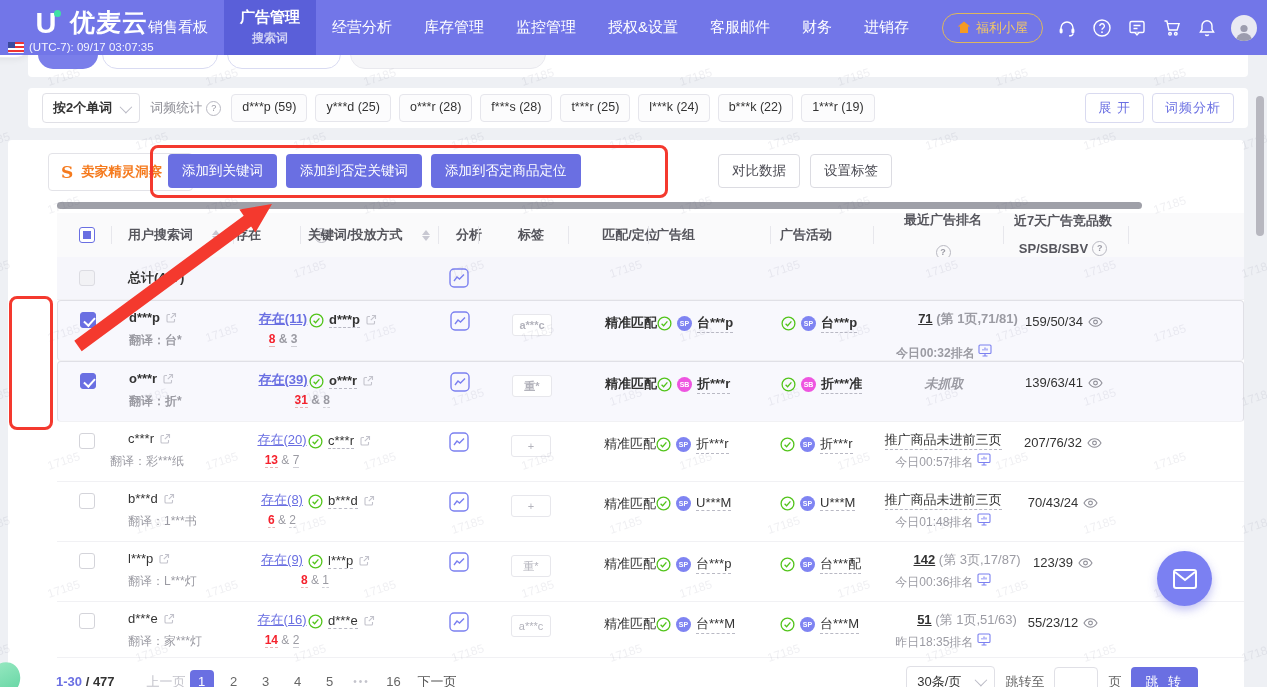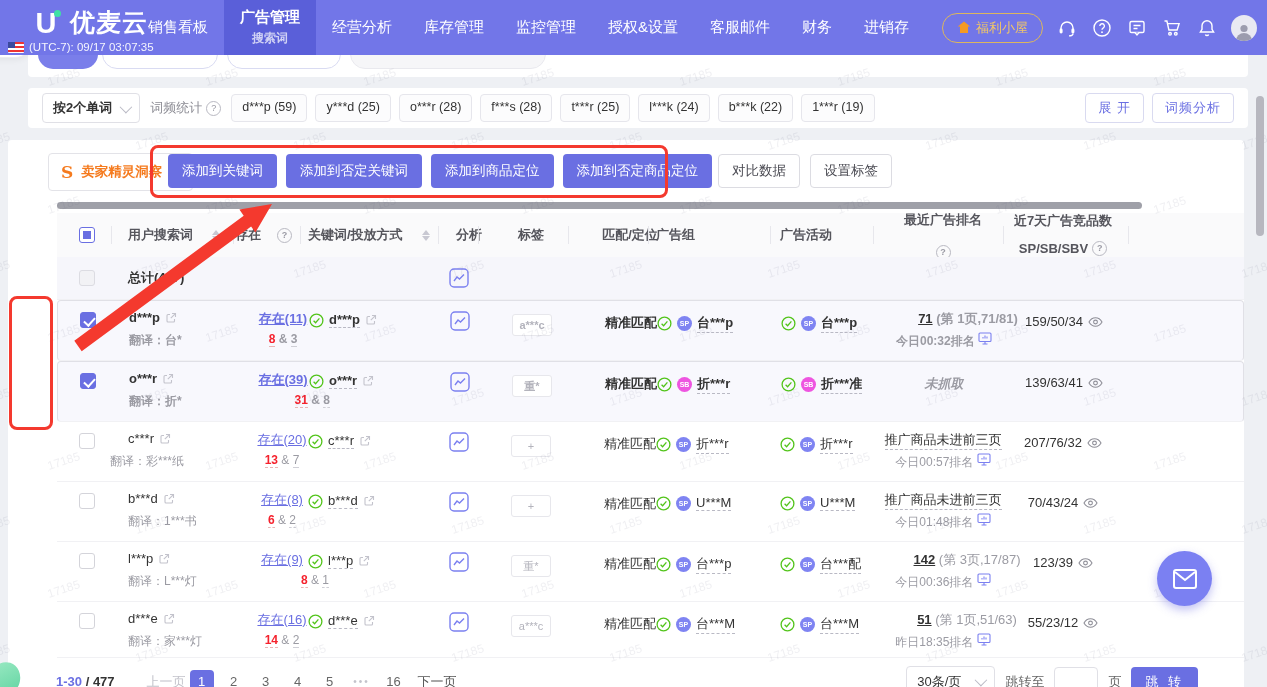--- a/index.html
+++ b/index.html
@@ -325,21 +325,20 @@
   <section class="main-card">
     <div class="toolbar">
       <div class="insight-btn">
         <span class="s-ico">S</span>
         <span>卖家精灵洞察</span>
         <span class="chev-o"></span>
       </div>
       <div class="actions" id="actionBtns">
           <button class="action-btn">添加到关键词</button>
           <button class="action-btn">添加到否定关键词</button>
-          <button class="action-btn">添加到商品定位</button>
           <button class="action-btn">添加到否定商品定位</button>
         </div>
       <div class="wm-btns" style="left:710px;">
         <button class="plain-btn">对比数据</button>
         <button class="plain-btn">设置标签</button>
       </div>
     </div>
     <div class="hbar"></div>
 
     <div class="table">
@@ -349,21 +348,21 @@
           </div>
           <div class="hc" style="left: 71px;">
             <span>用户搜索词</span>
             <span style="display: inline-flex; align-items: center;">
               <span class="sorter">
                 <b class="up"></b>
                 <b class="dn"></b>
               </span>
             </span>
           </div>
-          <div class="hc" style="left: 178px; width: 94px; justify-content: flex-start;">
+          <div class="hc" style="left: 178px; width: 94px; justify-content: space-between;">
             <span>存在</span>
             <span style="display: inline-flex; align-items: center;">
               <span class="qi">?</span>
             </span>
           </div>
           <div class="hc" style="left: 251px;">
             <span>关键词/投放方式</span>
             <span style="display: inline-flex; align-items: center;">
               <span class="sorter">
                 <b class="up"></b>
@@ -495,21 +494,21 @@
                   <circle cx="7.5" cy="7.5" r="6.4" stroke="#52c41a" stroke-width="1.3"></circle>
                   <path d="M4.6 7.7l2 2 3.8-4.4" stroke="#52c41a" stroke-width="1.3"></path>
                 </svg>
               </span>
               <span class="badge" style="background: rgb(127, 132, 242);">SP</span>
               <span class="dotted">台***p</span>
             </div>
             <div class="cell" style="left: 801px; top: 9px; width: 170px; justify-content: center;">
               <span class="rank-main"><span class="rank-num">71</span><span class="rank-info"> (第 1页,71/81)</span></span>
             </div>
-            <div class="line2" style="left: 801px; top: 31px; width: 170px; text-align: center;"><span>今日00:32排名 </span><span style="display: inline-flex; align-items: center;">
+            <div class="line2" style="left: 801px; top: 43px; width: 170px; text-align: center;"><span>今日00:32排名 </span><span style="display: inline-flex; align-items: center;">
                 <svg width="14" height="13" viewBox="0 0 14 13" fill="none" stroke="#7b80f0" stroke-width="1.1">
                   <rect x="1" y="1" width="12" height="8.5" rx="1"></rect>
                   <path d="M5 6.5V5M7 6.5V3.5M9 6.5V4.5"></path>
                   <path d="M4.5 12h5M7 9.5V12"></path>
                 </svg>
               </span></div>
             <div class="cell" style="left: 946px; top: 13px; width: 120px; justify-content: center;">
               <span class="comp">159/50/34</span>
               <span style="display: inline-flex; align-items: center;">
                 <svg width="15" height="12" viewBox="0 0 15 12" fill="none" stroke="#8f8f98" stroke-width="1.1">

